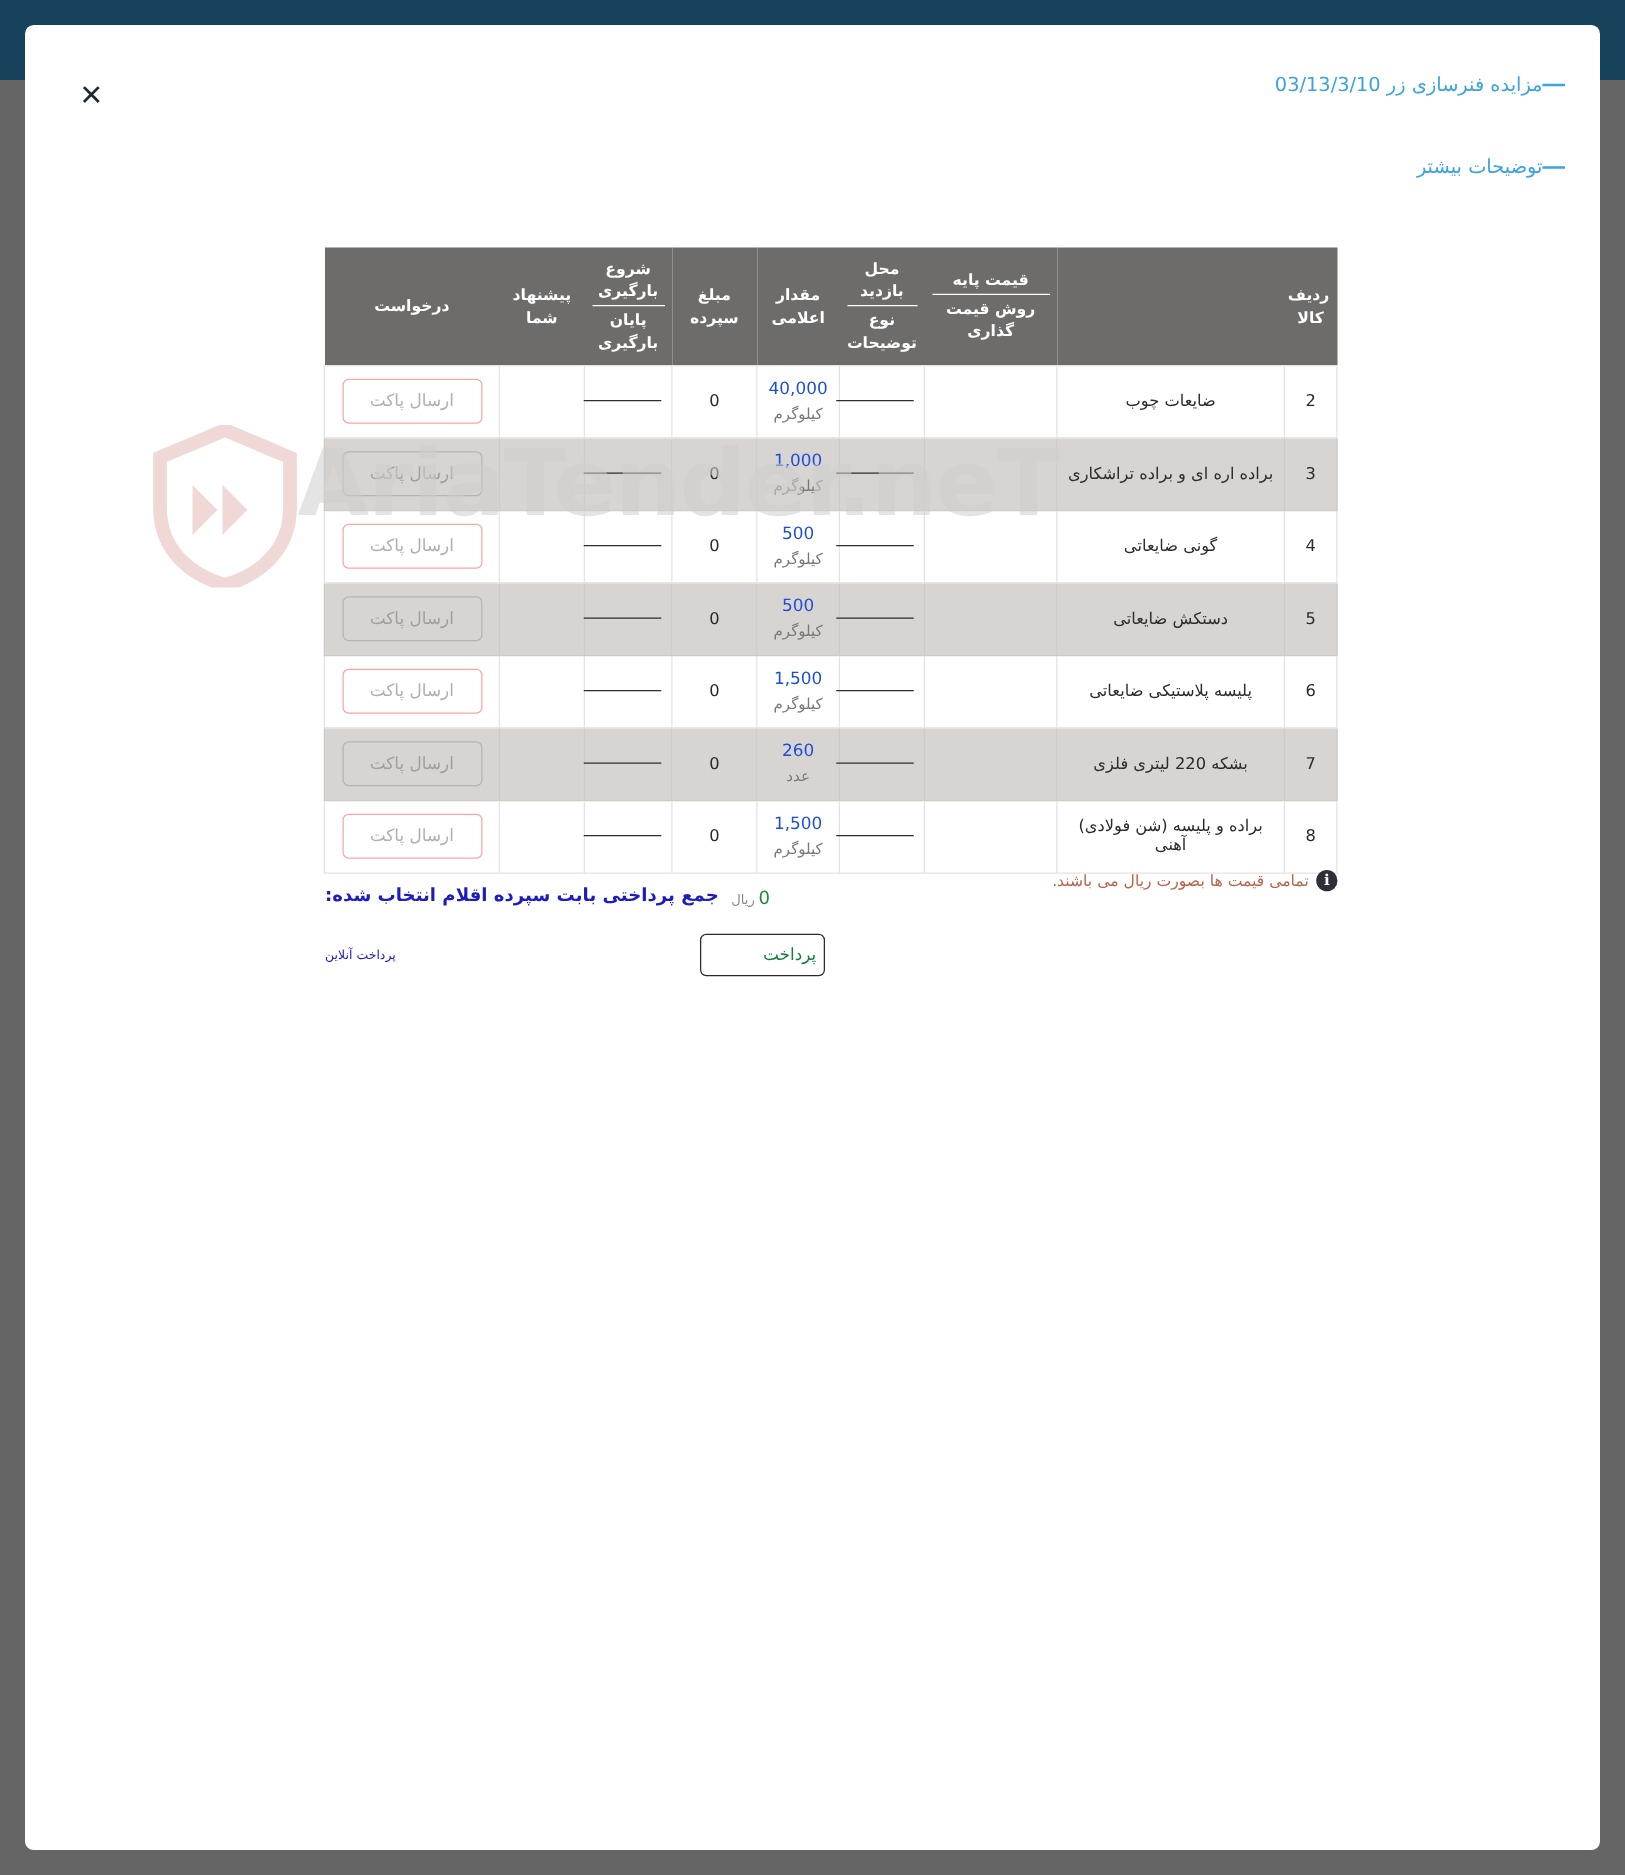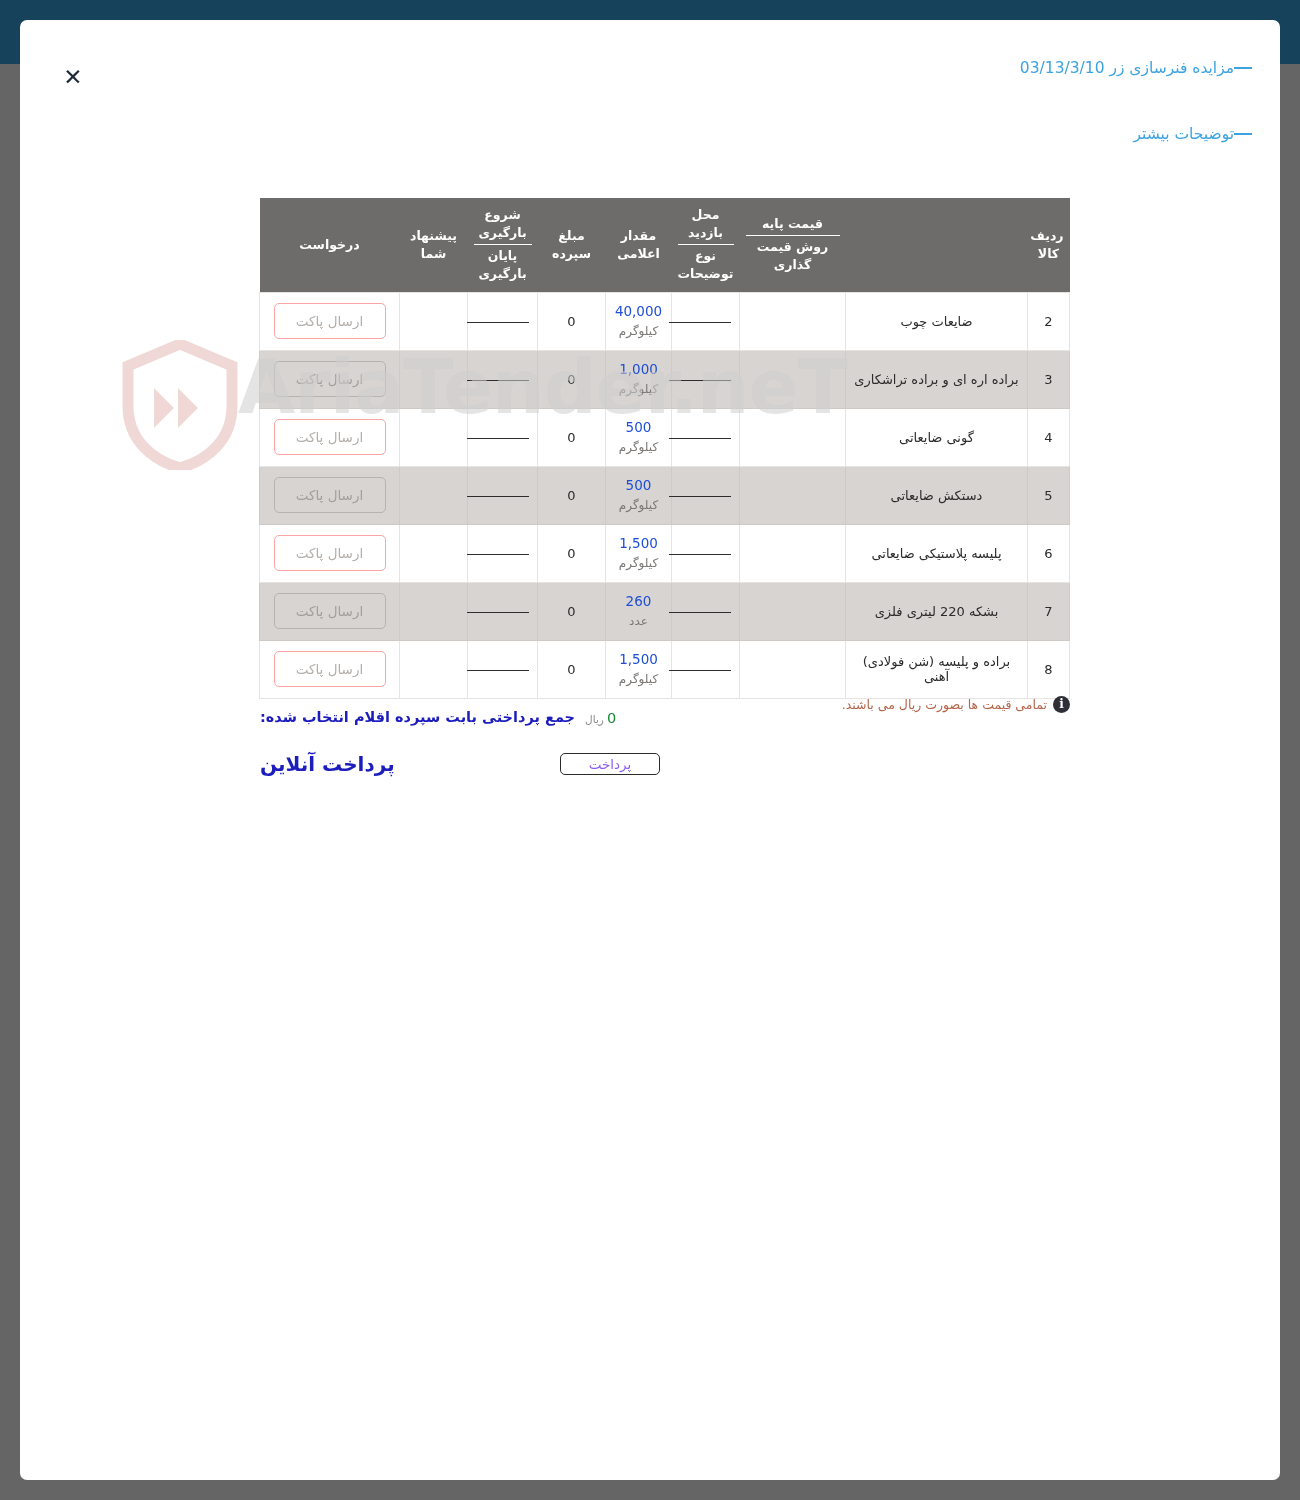--- a/index.html
+++ b/index.html
@@ -239,35 +239,36 @@
 
   .pay-line {
     display: flex;
     align-items: center;
     flex-direction: row-reverse;
     height: 44px;
     margin-top: 6px;
   }
   .pay-label {
     color: #1d1dbe;
-    font-weight: bold;
-    font-size: 20px;
+    font-weight: normal;
+    font-size: 10px;
     white-space: nowrap;
   }
   .pay-btn {
     width: 100px;
-    height: 22px;
+    height: 34px;
     border: 1px solid #2b2b2b;
     border-radius: 5px;
     background: #ffffff;
-    color: #8b5cf6;
+    color: #15803d;
     font-size: 13.5px;
     font-family: "DejaVu Sans", "Liberation Sans", sans-serif;
     cursor: pointer;
     direction: rtl;
+    text-align: right;
   }
 </style>
 </head>
 <body>
 
 <div class="page-topbar"></div>
 
 <div class="modal">
 
   <button class="close-btn">✕</button>

